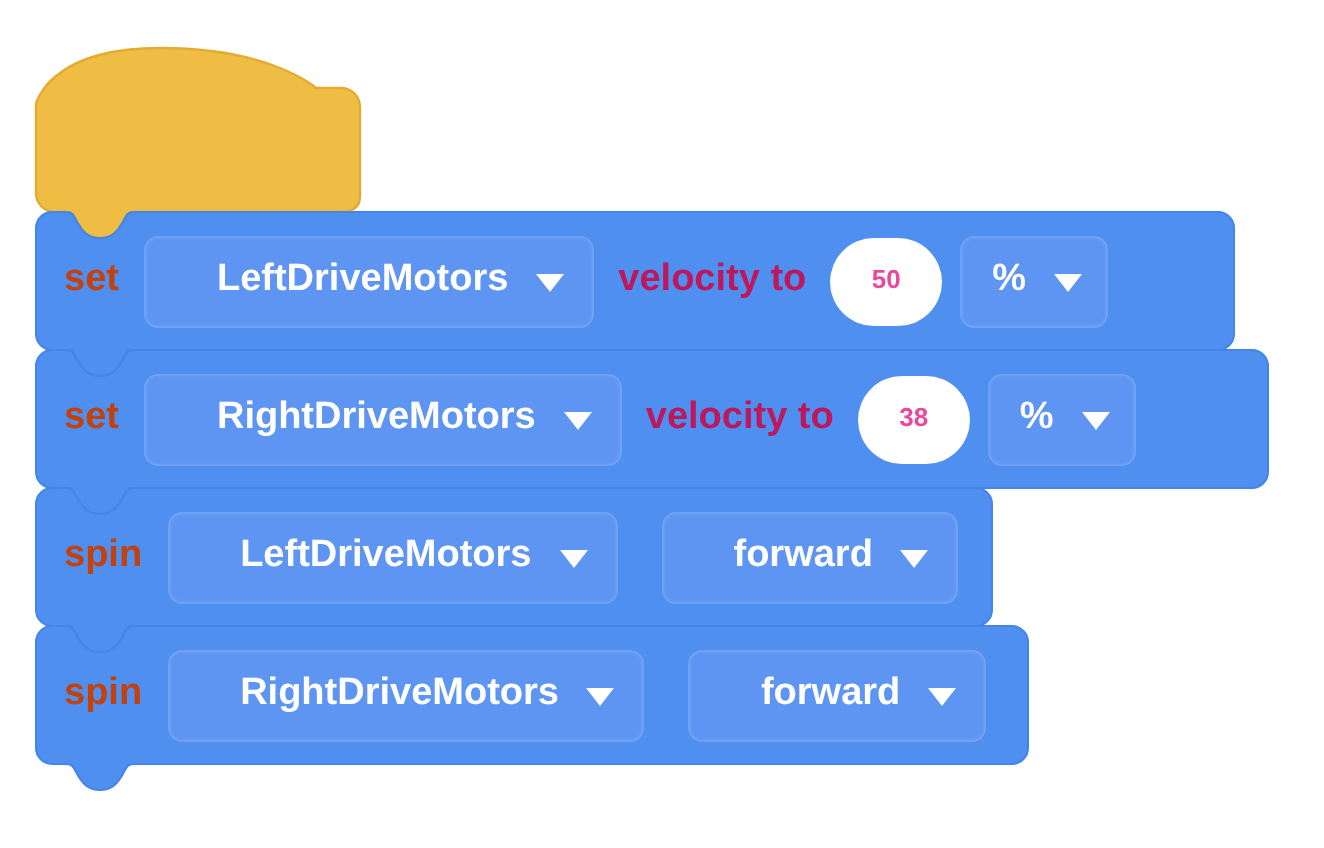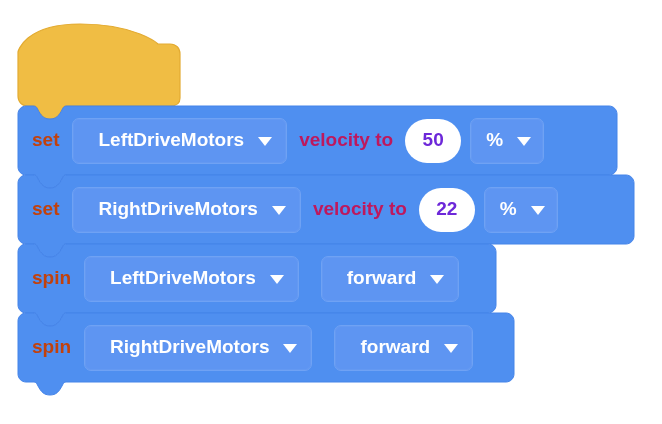--- a/index.html
+++ b/index.html
@@ -53,21 +53,21 @@
   }
 
   
   .dropdown{
     height:46px;
     border-radius:7px;
     background:#5e95f2;
     border:1px solid #6fa2f4;
     box-shadow:inset 0 0 0 1px rgba(255,255,255,0.04);
     display:flex;align-items:center;
-    padding:0 14px 0 25px;
+    padding:0 14px 0 35px;
     box-sizing:border-box;
     white-space:nowrap;
   }
   .dropdown .dd-label{
     font-size:19px;font-weight:bold;color:#ffffff;
     line-height:1;position:relative;top:-1px;
   }
   .caret{
     width:0;height:0;
     border-left:7.5px solid transparent;
@@ -81,21 +81,21 @@
   
   .numfield{
     height:44px;min-width:56px;
     border-radius:22px;
     background:#ffffff;
     display:flex;align-items:center;justify-content:center;
     padding:0 14px;
     box-sizing:border-box;
   }
   .numfield span{
-    font-size:19px;font-weight:bold;color:#6d28d9;
+    font-size:13px;font-weight:bold;color:#ec4899;
     line-height:1;position:relative;top:-1px;
   }
 </style>
 </head>
 <body>
 
 <div id="canvas">
 
   <div class="hat">
     <svg width="200" height="100" viewBox="0 0 200 100">
@@ -179,21 +179,21 @@
                Z" fill="#4f8ff0" stroke="#4584e9" stroke-width="1"></path>
     </svg>
     <div class="row" style="width:616px;">
       <span class="verb">set</span>
       <div class="dropdown">
         <span class="dd-label">RightDriveMotors</span>
         <span class="caret"></span>
       </div>
       <span class="mid-text">velocity to</span>
       <div class="numfield">
-        <span>22</span>
+        <span>38</span>
       </div>
       <div class="dropdown" style="margin-left:9px;padding:0 12px 0 15px;">
         <span class="dd-label">%</span>
         <span class="caret"></span>
       </div>
     </div>
   </div>
 
   <div class="cmd" id="blk2" style="top:244px;">
     <svg class="shape" width="520" height="80" viewBox="0 0 520 80">

